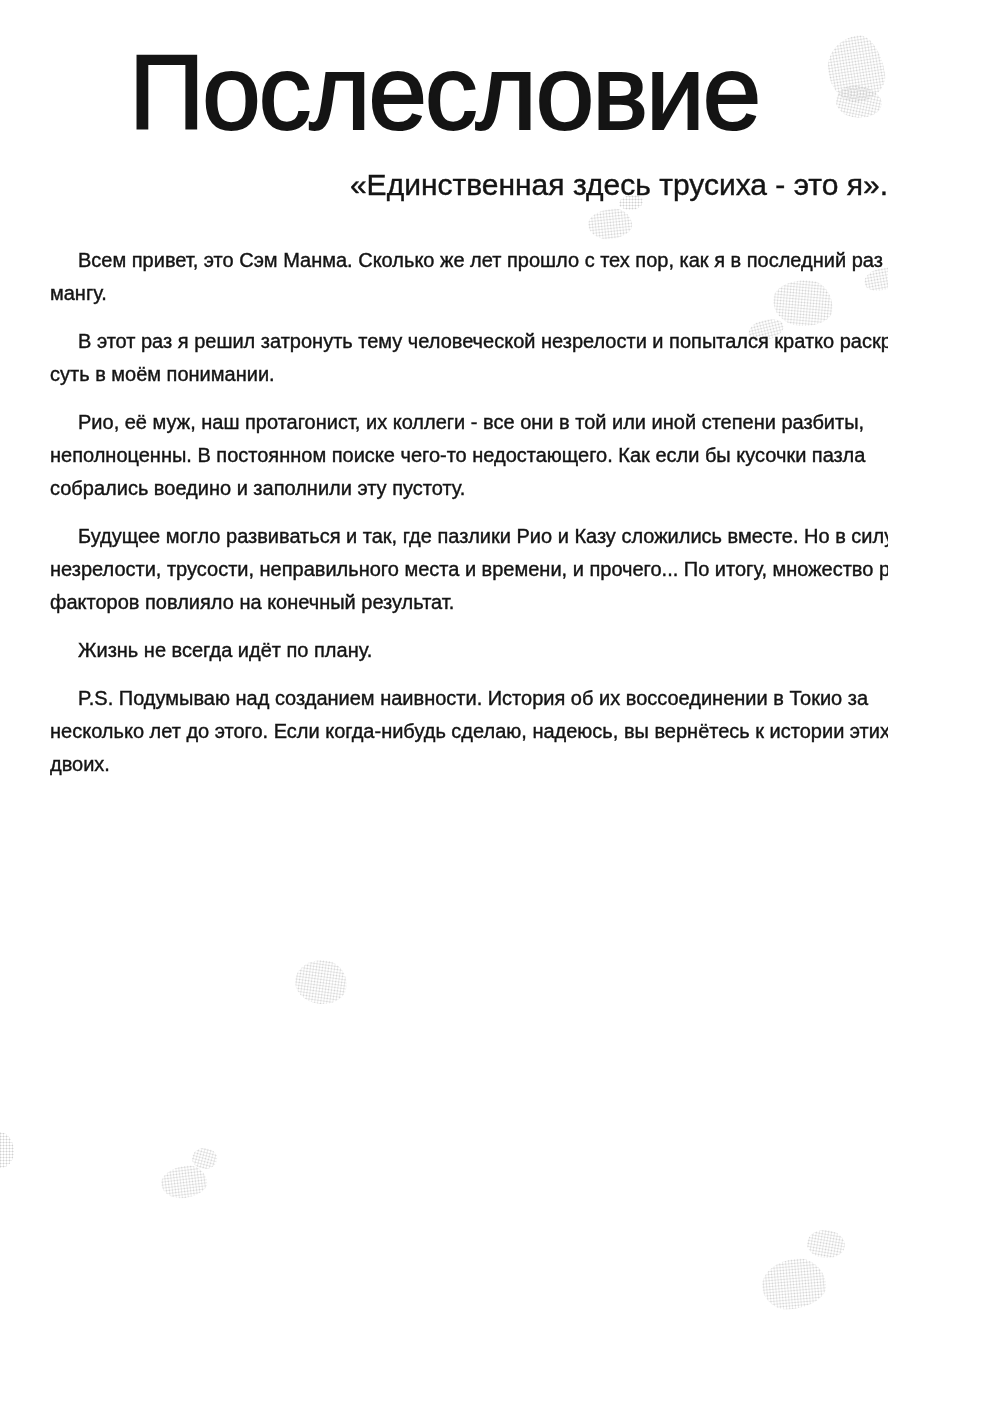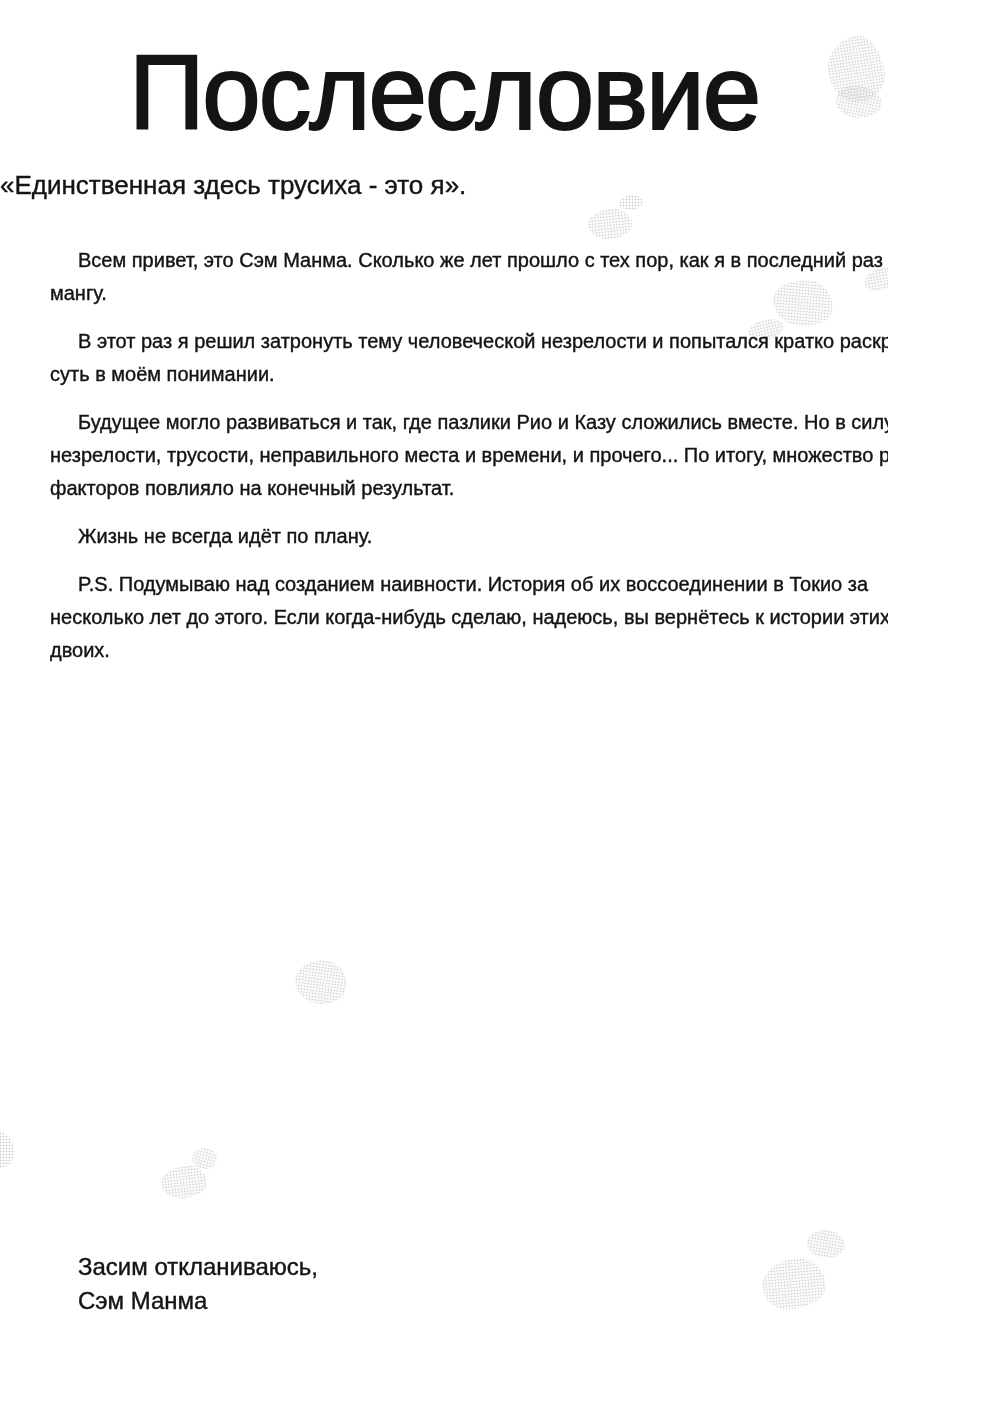--- a/index.html
+++ b/index.html
@@ -39,22 +39,22 @@
     letter-spacing: -2px;
     -webkit-text-stroke: 2px #141414;
     white-space: nowrap;
   }
   .quote {
     position: absolute;
     z-index: 1;
     top: 170px;
     left: 0;
     width: 100%;
-    text-align: left;
-    font-size: 26px;
+    text-align: right;
+    font-size: 30px;
     line-height: 30px;
     -webkit-text-stroke: 0.4px #141414;
   }
   .body-text {
     position: absolute;
     z-index: 1;
     top: 244px;
     left: 50px;
     width: 905px;
     font-size: 20px;
@@ -95,23 +95,20 @@
   <div class="tone" style="left:807px; top:1230px; width:38px; height:28px; border-radius:52% 48% 55% 45% / 55% 50% 50% 45%; transform:rotate(10deg);"></div>
   <div class="tone" style="left:762px; top:1259px; width:64px; height:50px; border-radius:58% 42% 60% 40% / 50% 58% 42% 50%; transform:rotate(-5deg);"></div>
 
   <h1 class="title">Послесловие</h1>
 
   <div class="quote">«Единственная здесь трусиха - это я».</div>
 
   <div class="body-text">
     <p>Всем привет, это Сэм Манма. Сколько же лет прошло с тех пор, как я в последний раз делал мангу.</p>
     <p>В этот раз я решил затронуть тему человеческой незрелости и попытался кратко раскрыть её суть в моём понимании.</p>
+    <p>Рио, её муж, наш протагонист, их коллеги - все они в той или иной степени разбиты, неполноценны. В постоянном поиске чего-то недостающего. Как если бы кусочки пазла собрались воедино и заполнили эту пустоту.</p>
     <p>Будущее могло развиваться и так, где пазлики Рио и Казу сложились вместе. Но в силу незрелости, трусости, неправильного места и времени, и прочего... По итогу, множество разных факторов повлияло на конечный результат.</p>
     <p>Жизнь не всегда идёт по плану.</p>
     <p>P.S. Подумываю над созданием наивности. История об их воссоединении в Токио за несколько лет до этого. Если когда-нибудь сделаю, надеюсь, вы вернётесь к истории этих двоих.</p>
   </div>
 
-  <div class="signature">
-    <div>Засим откланиваюсь,</div>
-    <div>Сэм Манма</div>
-  </div>
 
 </div>
 
 </body></html>

